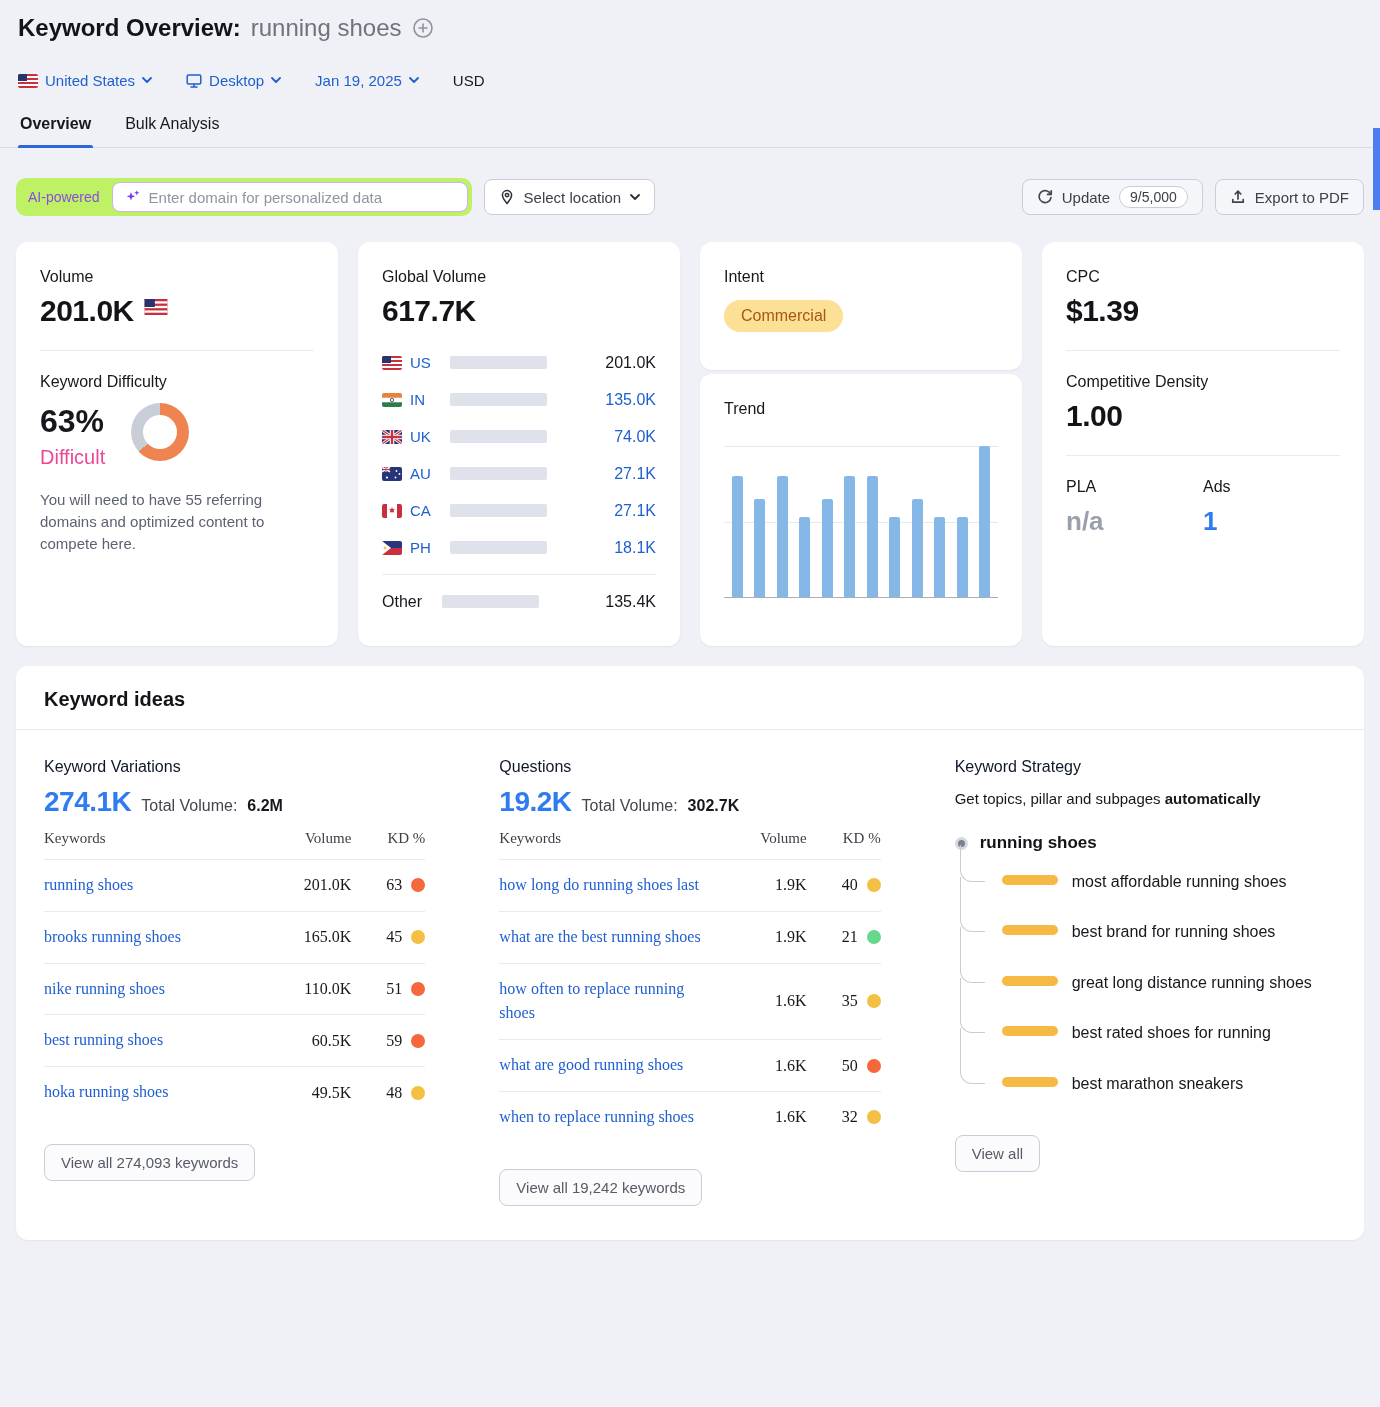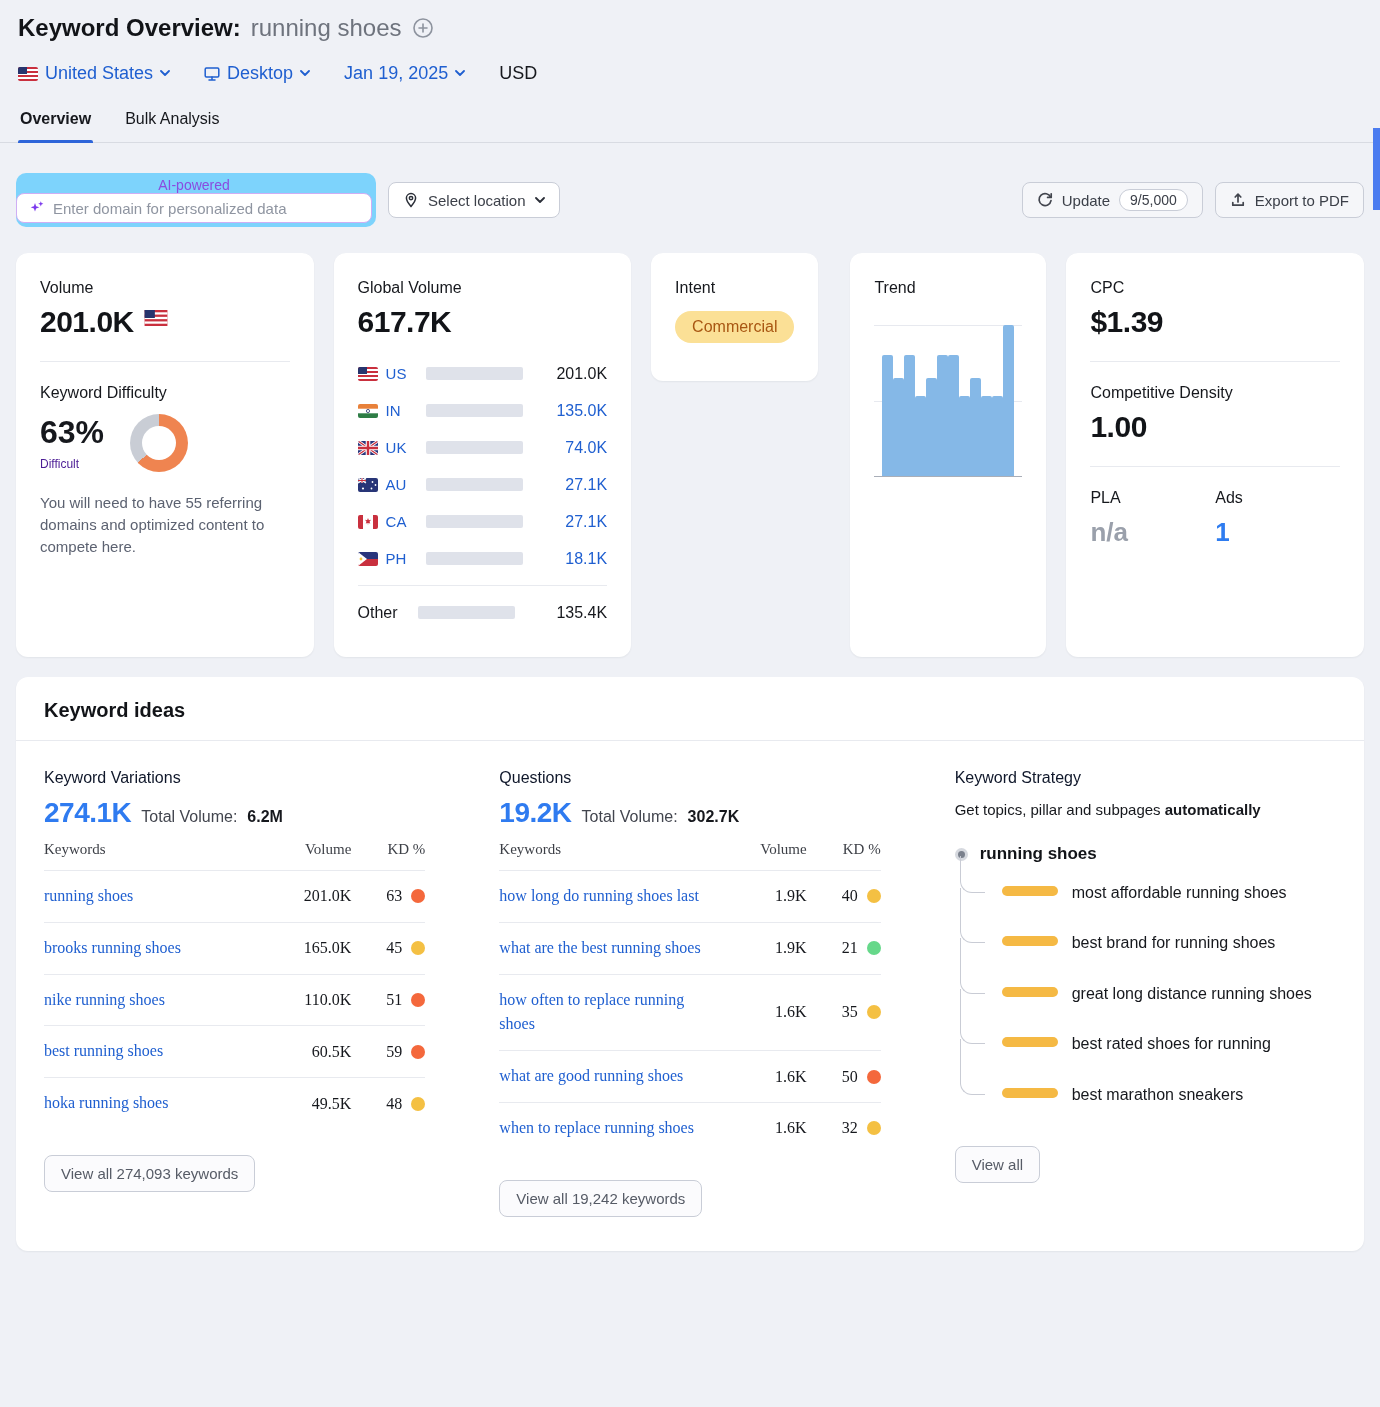--- a/index.html
+++ b/index.html
@@ -6,62 +6,62 @@
   html,body { background:#eff1f6; }
   body { font-family:"Liberation Sans", sans-serif; color:#16181d; }
   .page { width:1380px; min-height:1407px; position:relative; background:#eff1f6; overflow:hidden; }
 
   
   .hdr { padding:14px 18px 0 18px; }
   .title-row { display:flex; align-items:center; gap:10px; }
   .title-main { font-size:24px; font-weight:bold; color:#121418; }
   .title-kw { font-size:24px; font-weight:500; color:#6e737d; }
   .plus-circle { width:22px; height:22px; color:#8d939e; cursor:pointer; }
-  .filters { display:flex; align-items:center; gap:34px; margin-top:21px; font-size:18px; }
+  .filters { display:flex; align-items:center; gap:34px; margin-top:30px; font-size:15px; }
   .filter { display:flex; align-items:center; gap:7px; color:#1f5fd0; cursor:pointer; }
   .filter .chev { color:#1f5fd0; }
   .usd { color:#16181d; }
   .chev { width:10px; height:7px; }
 
   
   .tabs { display:flex; gap:30px; margin-top:26px; border-bottom:1px solid #d8dbe2; padding:0 18px; margin-left:-18px; margin-right:-18px; }
   .tab { font-size:16px; padding:0 2px 14px 2px; color:#16181d; cursor:pointer; position:relative; }
   .tab.active { font-weight:bold; }
   .tab.active::after { content:''; position:absolute; left:0; right:0; bottom:-1px; height:3px; background:#2e65d9; border-radius:2px 2px 0 0; }
 
   
   .toolbar { display:flex; align-items:center; justify-content:space-between; margin:30px 16px 0 16px; }
   .tb-left { display:flex; align-items:center; gap:12px; }
-  .ai-group { display:flex; align-items:center; background:#7dd3fc; border-radius:10px; padding:4px 4px 4px 0;flex-direction:column; }
+  .ai-group { display:flex; align-items:center; background:#bef264; border-radius:10px; padding:4px 4px 4px 0; }
   .ai-badge { color:#8a4ce0; font-size:14px; padding:0 12px; white-space:nowrap; }
   .ai-input-wrap { display:flex; align-items:center; gap:8px; background:#fff; border:1px solid #cfaef4; border-radius:8px; padding:0 12px; height:30px; width:356px; }
   .ai-input-wrap input { border:none; outline:none; font-size:15px; color:#16181d; width:100%; font-family:"Liberation Sans", sans-serif; background:transparent; }
   .ai-input-wrap input::placeholder { color:#8f95a1; }
   .sparkle { width:16px; height:16px; color:#7c3aed; flex:none; }
   .btn { display:inline-flex; align-items:center; gap:9px; background:#f5f6f9; border:1px solid #c9cdd7; border-radius:8px; height:36px; padding:0 14px; font-size:15px; color:#3c4049; cursor:pointer; }
   .btn.white { background:#fff; }
   .tb-right { display:flex; align-items:center; gap:12px; }
   .quota-pill { border:1px solid #c9cdd7; background:#fff; border-radius:999px; padding:2px 10px; font-size:14px; color:#3c4049; }
   .icon16 { width:16px; height:16px; }
 
   
   .cards { display:grid; grid-template-columns:1fr 1fr 1fr 1fr; gap:20px; margin:26px 16px 0 16px; }
   .card { background:#fff; border-radius:12px; box-shadow:0 1px 2px rgba(23,27,38,.06); padding:26px 24px; }
   .card-label { font-size:16px; color:#16181d; }
   .big-num { font-size:30px; font-weight:bold; color:#121418; margin-top:8px; letter-spacing:-.5px; }
   .hr { border:none; border-top:1px solid #e8eaef; margin:22px 0; }
-  .col3 { display:flex; flex-direction:row; gap:32px; }
+  .col3 { display:flex; flex-direction:column; gap:4px; }
   .col3 .card { flex:none; }
   .card.intent-card { height:128px; }
   .card.trend-card { flex:1; }
 
   .vol-value-row { display:flex; align-items:center; gap:10px; }
   .kd-row { display:flex; align-items:flex-start; gap:26px; margin-top:12px; }
   .kd-big { font-size:32px; font-weight:bold; }
-  .kd-sub { font-size:12px; color:#4c1d95; margin-top:6px; }
+  .kd-sub { font-size:20px; color:#ec4899; margin-top:6px; }
   .donut { width:58px; height:58px; border-radius:50%; position:relative; }
   .donut::after { content:''; position:absolute; inset:12px; background:#fff; border-radius:50%; }
   .kd-note { font-size:15px; color:#5c6271; line-height:1.45; margin-top:20px; }
 
   .gv-rows { margin-top:16px; display:flex; flex-direction:column; }
   .gv-row { display:flex; align-items:center; gap:8px; padding:6px 0; font-size:15px; min-height:37px; }
   .gv-flag { width:20px; height:14px; flex:none; border-radius:2px; overflow:hidden; }
   .gv-code { width:32px; color:#1f5fd0; }
   .gv-track { width:97px; height:13px; background:#dfe2ea; border-radius:2px; overflow:hidden; flex:none; }
   .gv-fill { height:100%; border-radius:2px 0 0 2px; }

